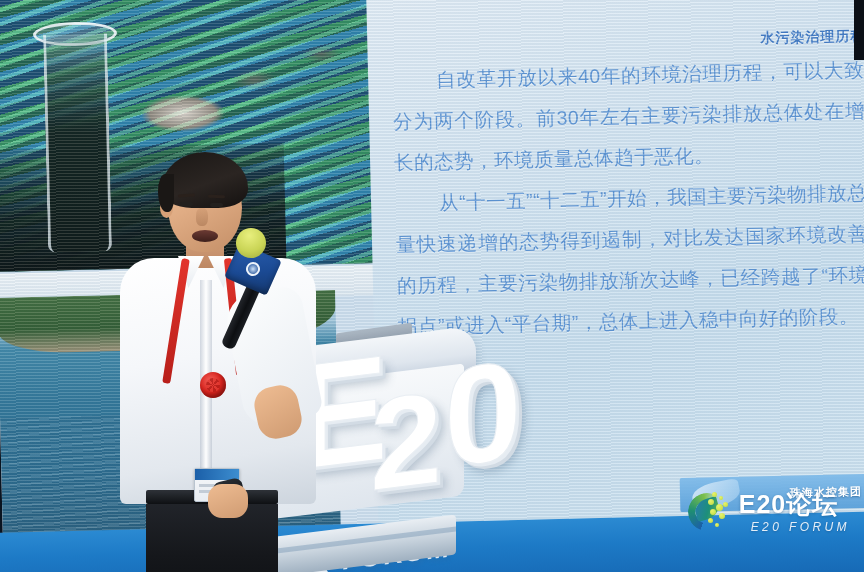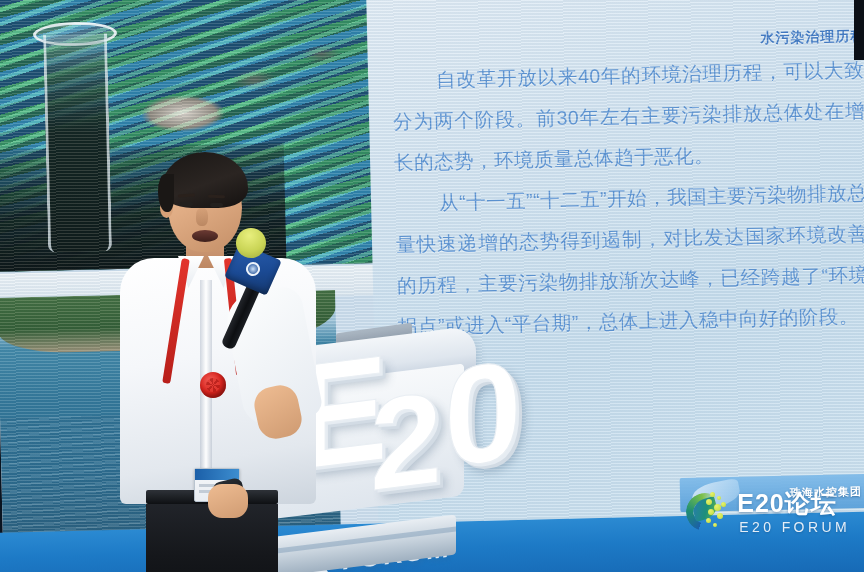--- a/index.html
+++ b/index.html
@@ -96,22 +96,22 @@
                 mask:radial-gradient(circle at 50% 50%,transparent 0 11px,#000 12px);}
   .logo-mark .leaf{position:absolute;left:7px;top:9px;width:24px;height:20px;
         background:linear-gradient(120deg,#2a7ab4 0%,#1d8f7a 55%,#6fbc46 100%);
         border-radius:60% 10% 60% 12%;transform:rotate(-16deg);}
   .logo-mark .dots{position:absolute;left:18px;top:2px;width:26px;height:40px;}
   .logo-mark .dots i{position:absolute;display:block;border-radius:50%;
         background:radial-gradient(circle at 35% 30%,#e8f36b,#bcd842);}
   .logo-text{display:flex;flex-direction:column;line-height:1;}
   .logo-main{color:#ffffff;font-size:25px;font-weight:bold;letter-spacing:1px;
         text-shadow:0 1px 3px rgba(20,70,120,.45);}
-  .logo-sub{color:#e3eef8;font-size:14px;letter-spacing:3.4px;margin-top:4px;margin-left:2px;
-        text-shadow:0 1px 2px rgba(20,70,120,.4);}
+  .logo-sub{color:#e3eef8;font-size:12px;letter-spacing:3.4px;margin-top:4px;margin-left:12px;
+        text-shadow:0 1px 2px rgba(20,70,120,.4);font-style:italic;}
 
   
   .sponsor{position:absolute;right:-6px;bottom:62px;width:190px;height:34px;z-index:22;
         background:linear-gradient(180deg,rgba(126,186,233,.92),rgba(86,158,217,.92));
         transform:rotate(-1.3deg);border-radius:2px;overflow:hidden;
         display:flex;align-items:center;justify-content:flex-end;}
   .sponsor .mark{position:absolute;left:12px;top:5px;width:48px;height:24px;
         background:linear-gradient(110deg,rgba(255,255,255,.85),rgba(220,240,255,.45));
         border-radius:50% 18% 50% 18%;transform:rotate(-10deg);opacity:.75;}
   .sponsor .txt{color:#ffffff;font-size:11px;font-weight:bold;letter-spacing:1px;margin-right:8px;

